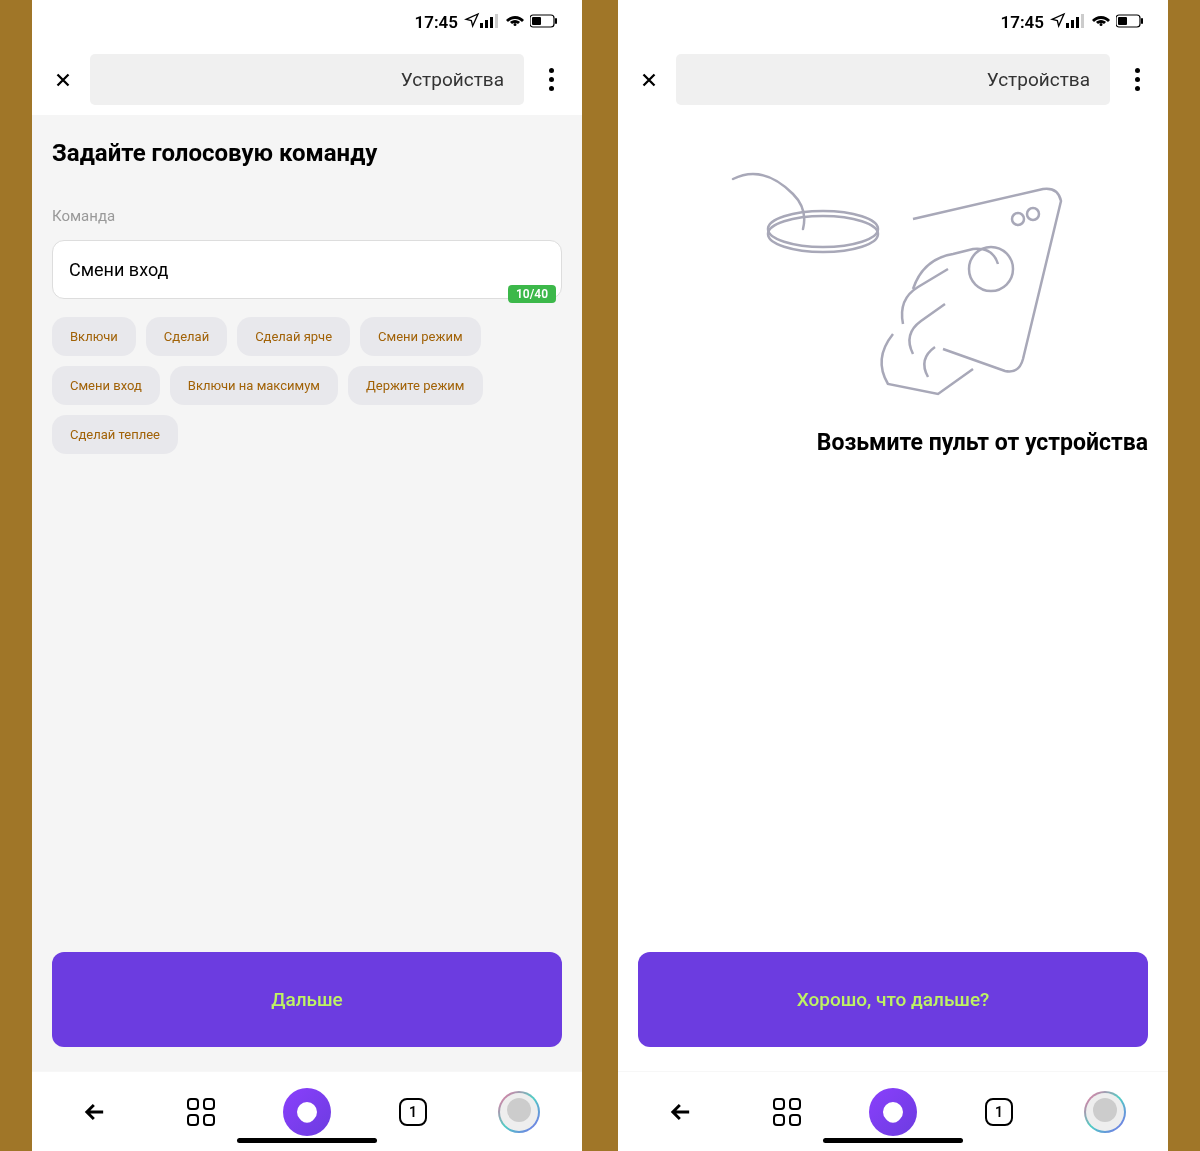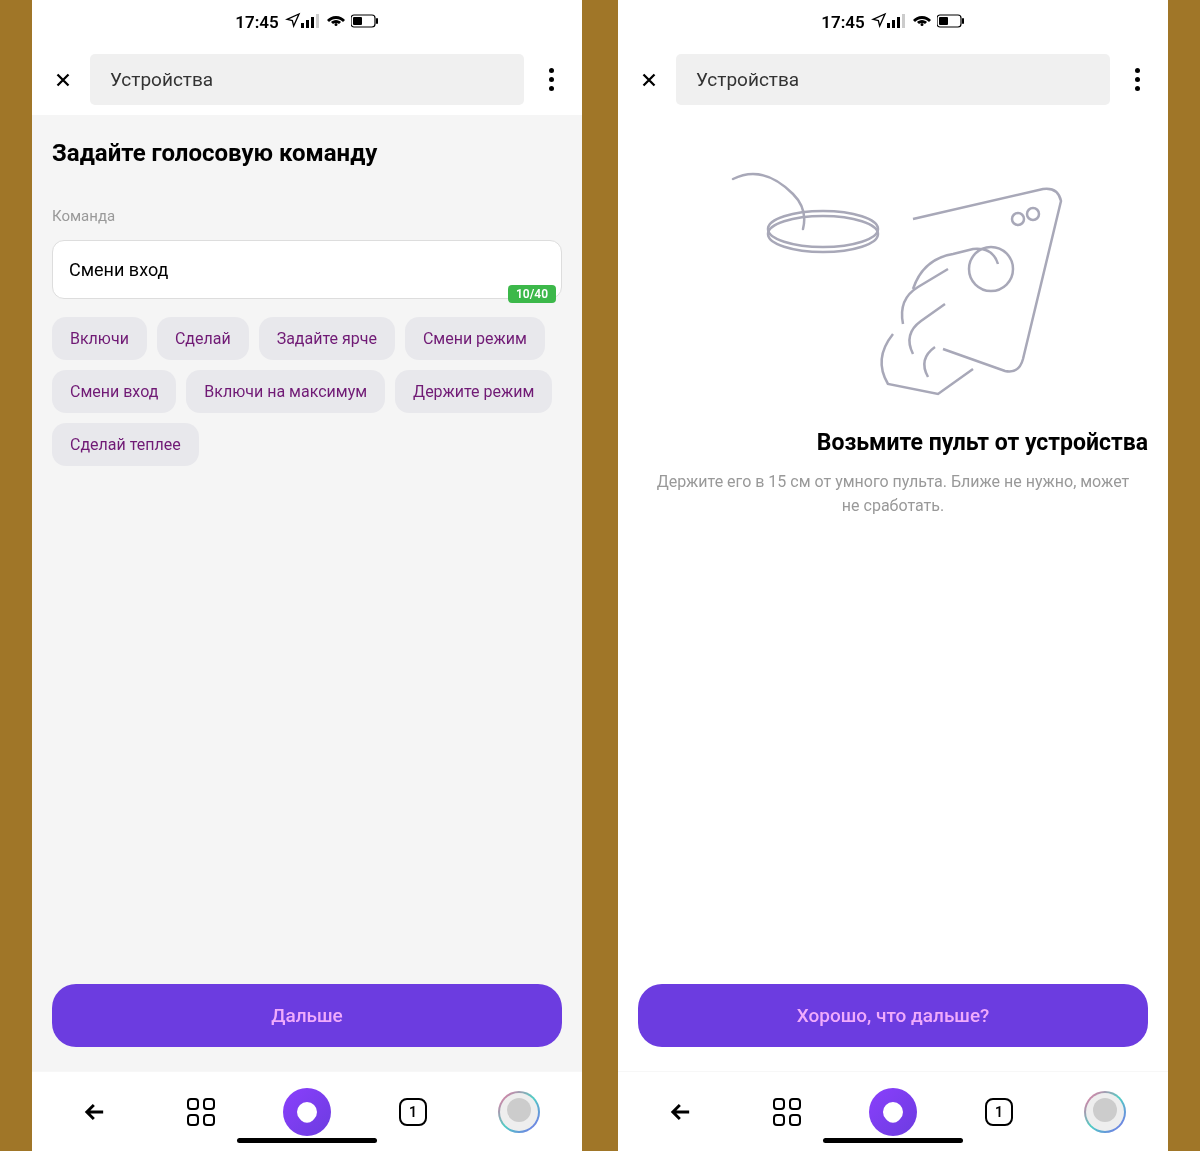--- a/index.html
+++ b/index.html
@@ -1,36 +1,36 @@
 <!DOCTYPE html>
 <html><head>
 <meta charset="utf-8">
 <style>
 *{box-sizing:border-box;margin:0;padding:0;font-family:-apple-system,BlinkMacSystemFont,"Segoe UI",Roboto,sans-serif}
 body{background:#a07628;display:flex;gap:36px;padding:0;width:1200px;height:1151px;justify-content:center}
 .phone{width:550px;height:1151px;background:#fff;border-radius:0;display:flex;flex-direction:column;position:relative;overflow:hidden}
-.status-bar{height:44px;display:flex;align-items:center;justify-content:center;padding:0 24px;font-size:17px;font-weight:600;color:#000}
+.status-bar{height:44px;display:flex;align-items:center;justify-content:flex-end;padding:0 24px;font-size:17px;font-weight:600;color:#000}
 .status-left{display:flex;align-items:center;gap:6px}
 .status-right{display:flex;align-items:center;gap:6px}
 .loc-icon{display:inline-block;transform:rotate(0deg)}
 .header{display:flex;align-items:center;padding:10px 16px;gap:12px;background:#fff}
 .close-btn{width:30px;height:30px;display:flex;align-items:center;justify-content:center;font-size:28px;color:#000;cursor:pointer;flex-shrink:0}
-.title-pill{flex:1;background:#f0f0f0;border-radius:5px;padding:14px 20px;text-align:left;font-size:19px;color:#333}
+.title-pill{flex:1;background:#f0f0f0;border-radius:5px;padding:14px 20px;text-align:right;font-size:19px;color:#333}
 .more-btn{width:30px;height:30px;display:flex;flex-direction:column;align-items:center;justify-content:center;gap:4px;cursor:pointer;flex-shrink:0}
 .more-btn span{width:5px;height:5px;background:#000;border-radius:50%}
 .content{flex:1;background:#f5f5f5;padding:24px 20px;display:flex;flex-direction:column;overflow:hidden}
 .content-white{background:#fff}
 .heading{font-size:24px;font-weight:700;color:#000;margin-bottom:40px}
 .field-label{font-size:15px;color:#999;margin-bottom:15px}
 .input-wrap{position:relative;margin-bottom:18px}
 .text-input{width:100%;background:#fff;border:1px solid #ddd;border-radius:12px;padding:18px 16px;font-size:18px;color:#000}
 .char-badge{position:absolute;right:6px;bottom:-4px;background:#3cb84a;color:#fff;font-size:12px;font-weight:600;padding:2px 8px;border-radius:4px}
 .chips{display:flex;flex-wrap:wrap;gap:10px}
-.chip{background:#e8e8ec;border-radius:14px;padding:12px 18px;font-size:16px;color:#701a75;cursor:pointer}
-.primary-btn{background:#6c3ce0;color:#f0abfc;border:none;border-radius:24px;padding:20px;font-size:19px;font-weight:500;cursor:pointer;margin-top:auto}
+.chip{background:#e8e8ec;border-radius:14px;padding:12px 18px;font-size:13px;color:#a16207;cursor:pointer}
+.primary-btn{background:#6c3ce0;color:#bef264;border:none;border-radius:12px;padding:36px;font-size:19px;font-weight:500;cursor:pointer;margin-top:auto}
 .illust{display:flex;justify-content:center;padding:20px 0 30px}
 .illust svg{width:360px;height:240px}
 .center-heading{font-size:23px;font-weight:700;text-align:right;color:#000;margin-bottom:14px}
 .center-sub{font-size:16px;color:#999;text-align:center;line-height:1.5;padding:0 10px}
 .tabbar{height:80px;background:#fff;display:flex;align-items:center;justify-content:space-around;padding:0 10px;border-top:1px solid rgba(0,0,0,0.03)}
 .tab-item{width:50px;height:50px;display:flex;align-items:center;justify-content:center;cursor:pointer}
 .alice-btn{width:48px;height:48px;border-radius:50%;background:linear-gradient(135deg,#8a3ffc,#6c3ce0);display:flex;align-items:center;justify-content:center}
 .alice-inner{width:20px;height:20px;background:#fff;border-radius:50% 50% 50% 8px;transform:rotate(-45deg)}
 .tabs-indicator{width:28px;height:28px;border:2.5px solid #000;border-radius:8px;display:flex;align-items:center;justify-content:center;font-size:14px;font-weight:600}
 .avatar{width:42px;height:42px;border-radius:50%;background:#eee;border:2px solid transparent;background-image:linear-gradient(#eee,#eee),linear-gradient(135deg,#ff6b9d,#4ecdc4,#7b68ee);background-origin:border-box;background-clip:content-box,border-box;display:flex;align-items:center;justify-content:center}
@@ -87,21 +87,21 @@
   <div class="content">
     <div class="heading">Задайте голосовую команду</div>
     <div class="field-label">Команда</div>
     <div class="input-wrap">
       <input class="text-input" value="Смени вход" style="">
       <div class="char-badge">10/40</div>
     </div>
     <div class="chips">
       <div class="chip">Включи</div>
       <div class="chip">Сделай</div>
-      <div class="chip">Задайте ярче</div>
+      <div class="chip">Сделай ярче</div>
       <div class="chip">Смени режим</div>
       <div class="chip">Смени вход</div>
       <div class="chip">Включи на максимум</div>
       <div class="chip">Держите режим</div>
       <div class="chip">Сделай теплее</div>
     </div>
     <button class="primary-btn">Дальше</button>
   </div>
 
   <div class="tabbar">
@@ -188,21 +188,20 @@
         <circle cx="305" cy="60" r="6"></circle>
         <circle cx="320" cy="55" r="6"></circle>
         <path d="M200 130 Q210 100 240 95 L260 90 Q280 88 285 105"></path>
         <path d="M190 165 Q185 140 205 128 L235 110"></path>
         <path d="M200 195 Q190 175 208 162 L232 145"></path>
         <path d="M215 218 Q205 200 222 188"></path>
         <path d="M180 175 Q160 200 175 225 L225 235 L260 210"></path>
       </svg>
     </div>
     <div class="center-heading">Возьмите пульт от устройства</div>
-    <div class="center-sub">Держите его в 15 см от умного пульта. Ближе не нужно, может не сработать.</div>
     <button class="primary-btn">Хорошо, что дальше?</button>
   </div>
 
   <div class="tabbar">
     <div class="tab-item">
         <svg width="28" height="28" viewBox="0 0 24 24" fill="none" stroke="#000" stroke-width="2.5">
           <path d="M19 12H5M11 18l-6-6 6-6"></path>
         </svg>
       </div>
     <div class="tab-item">

